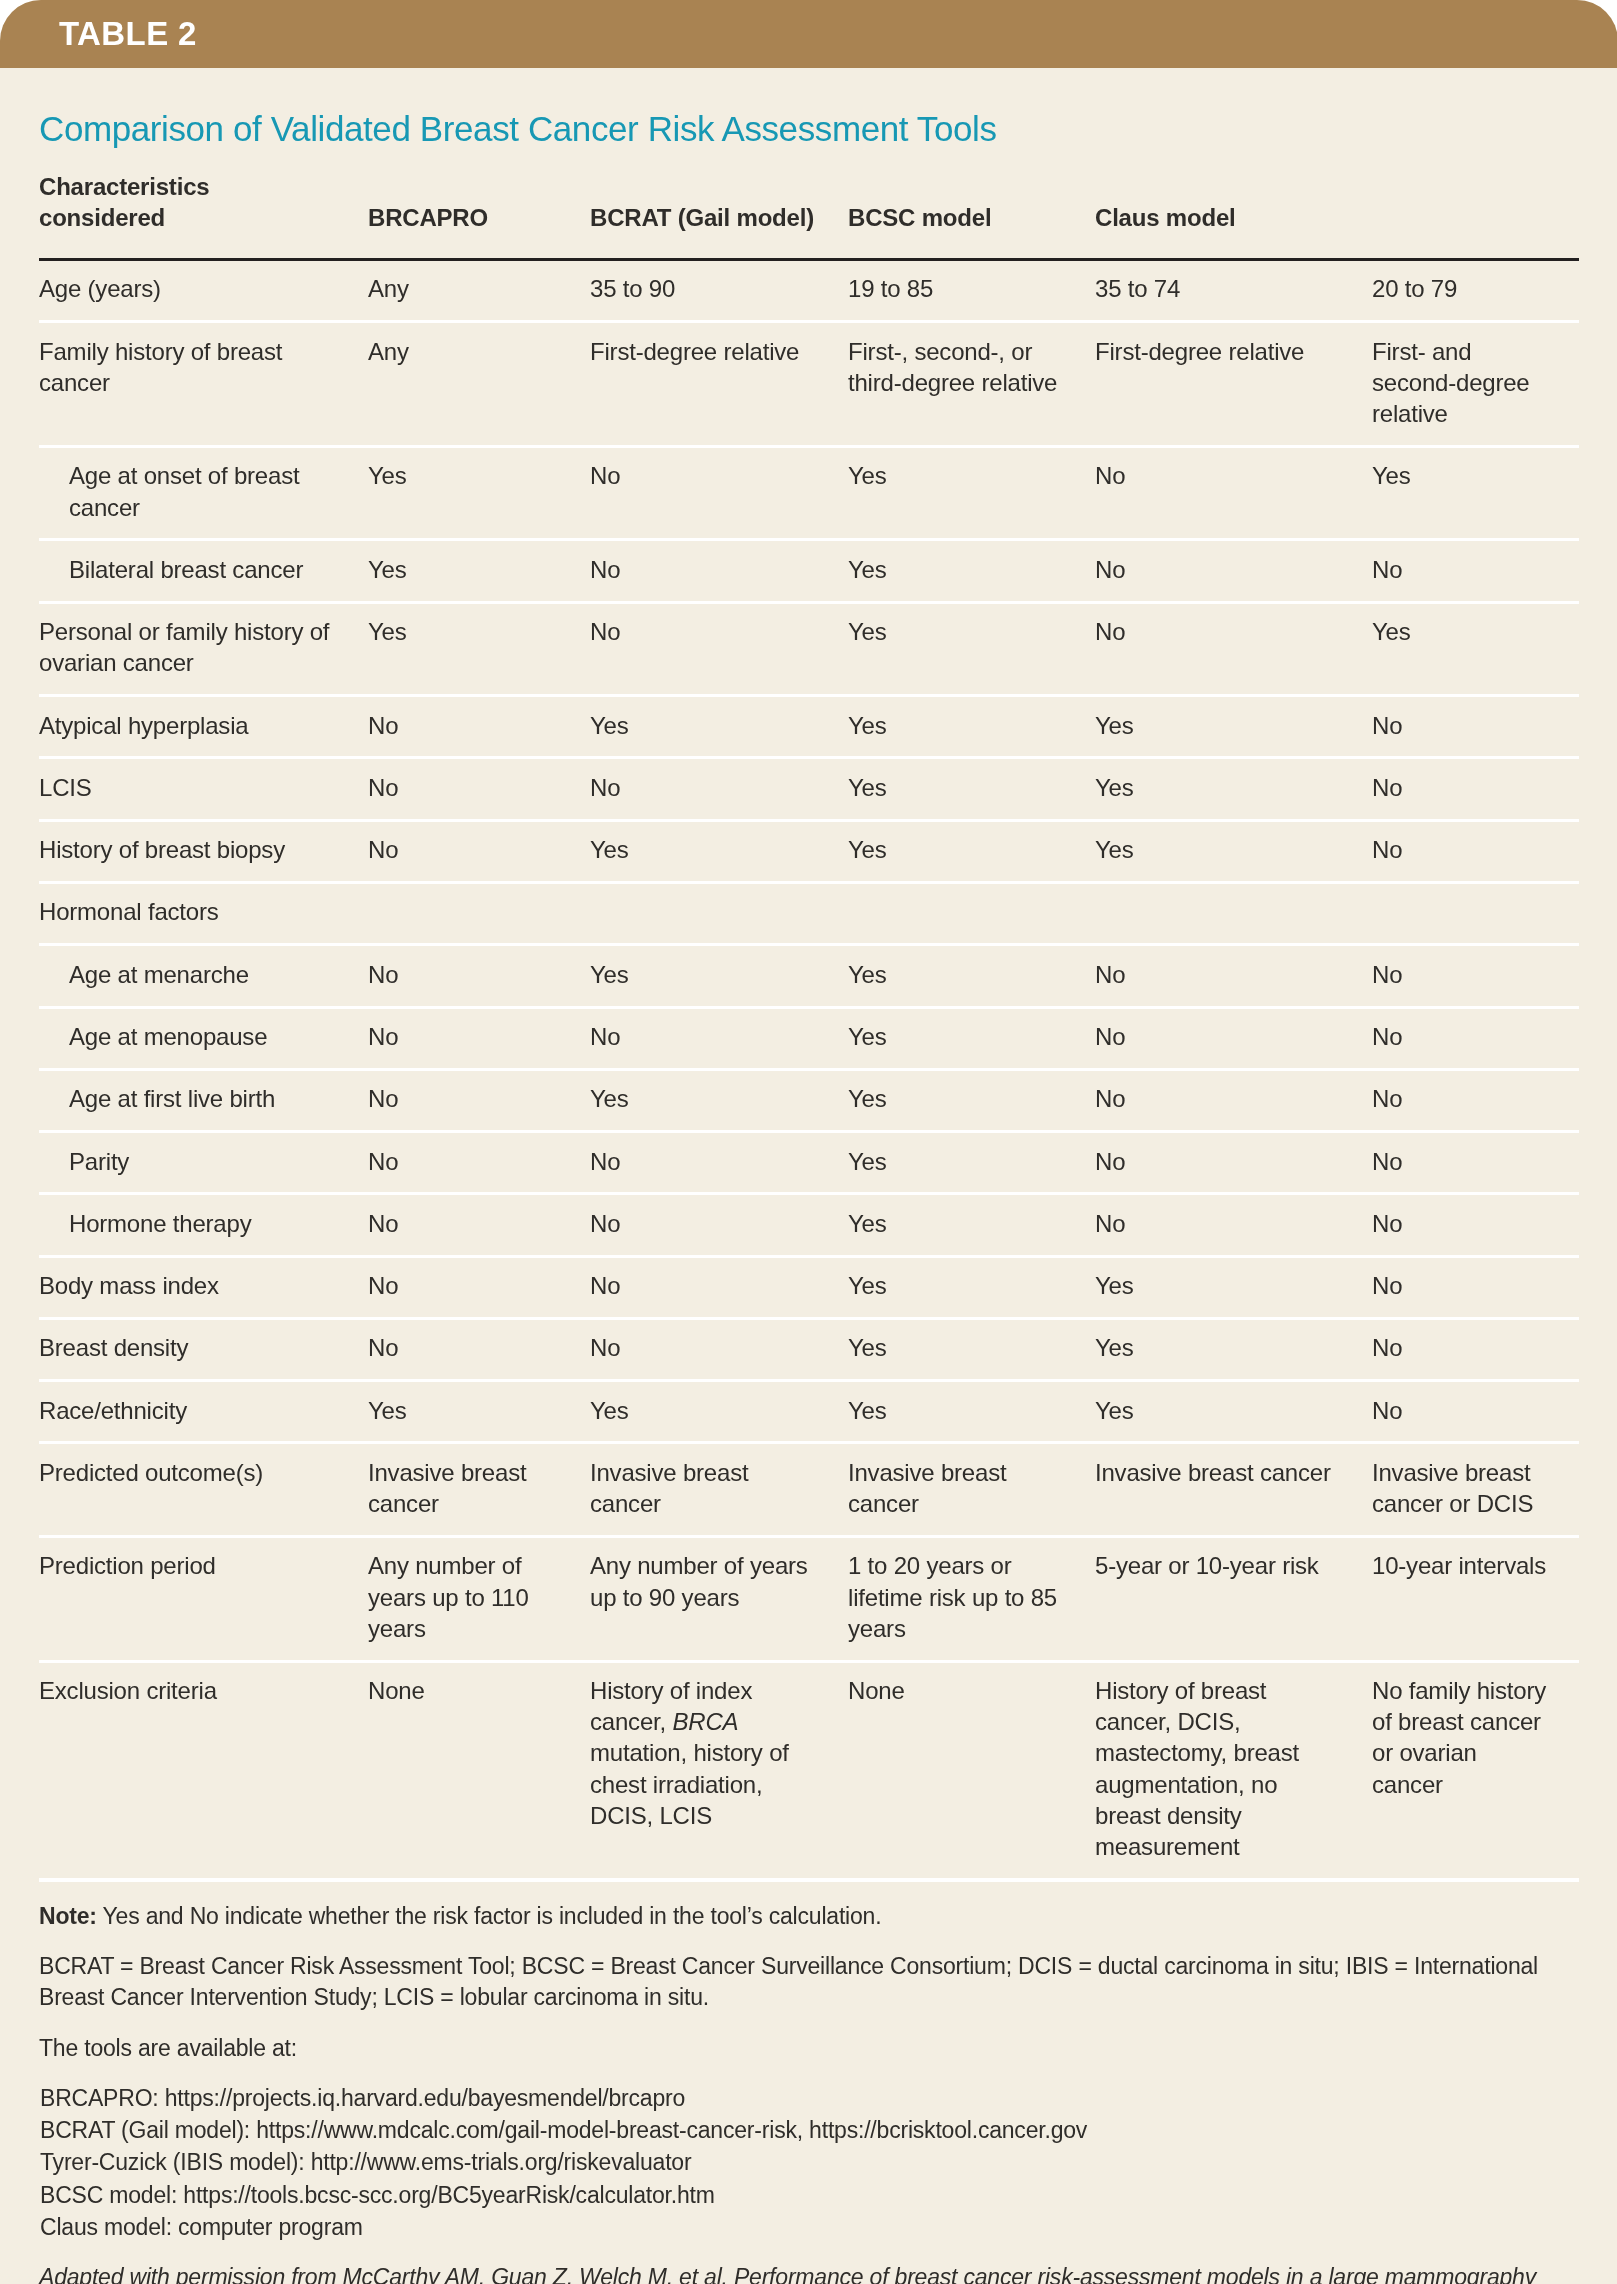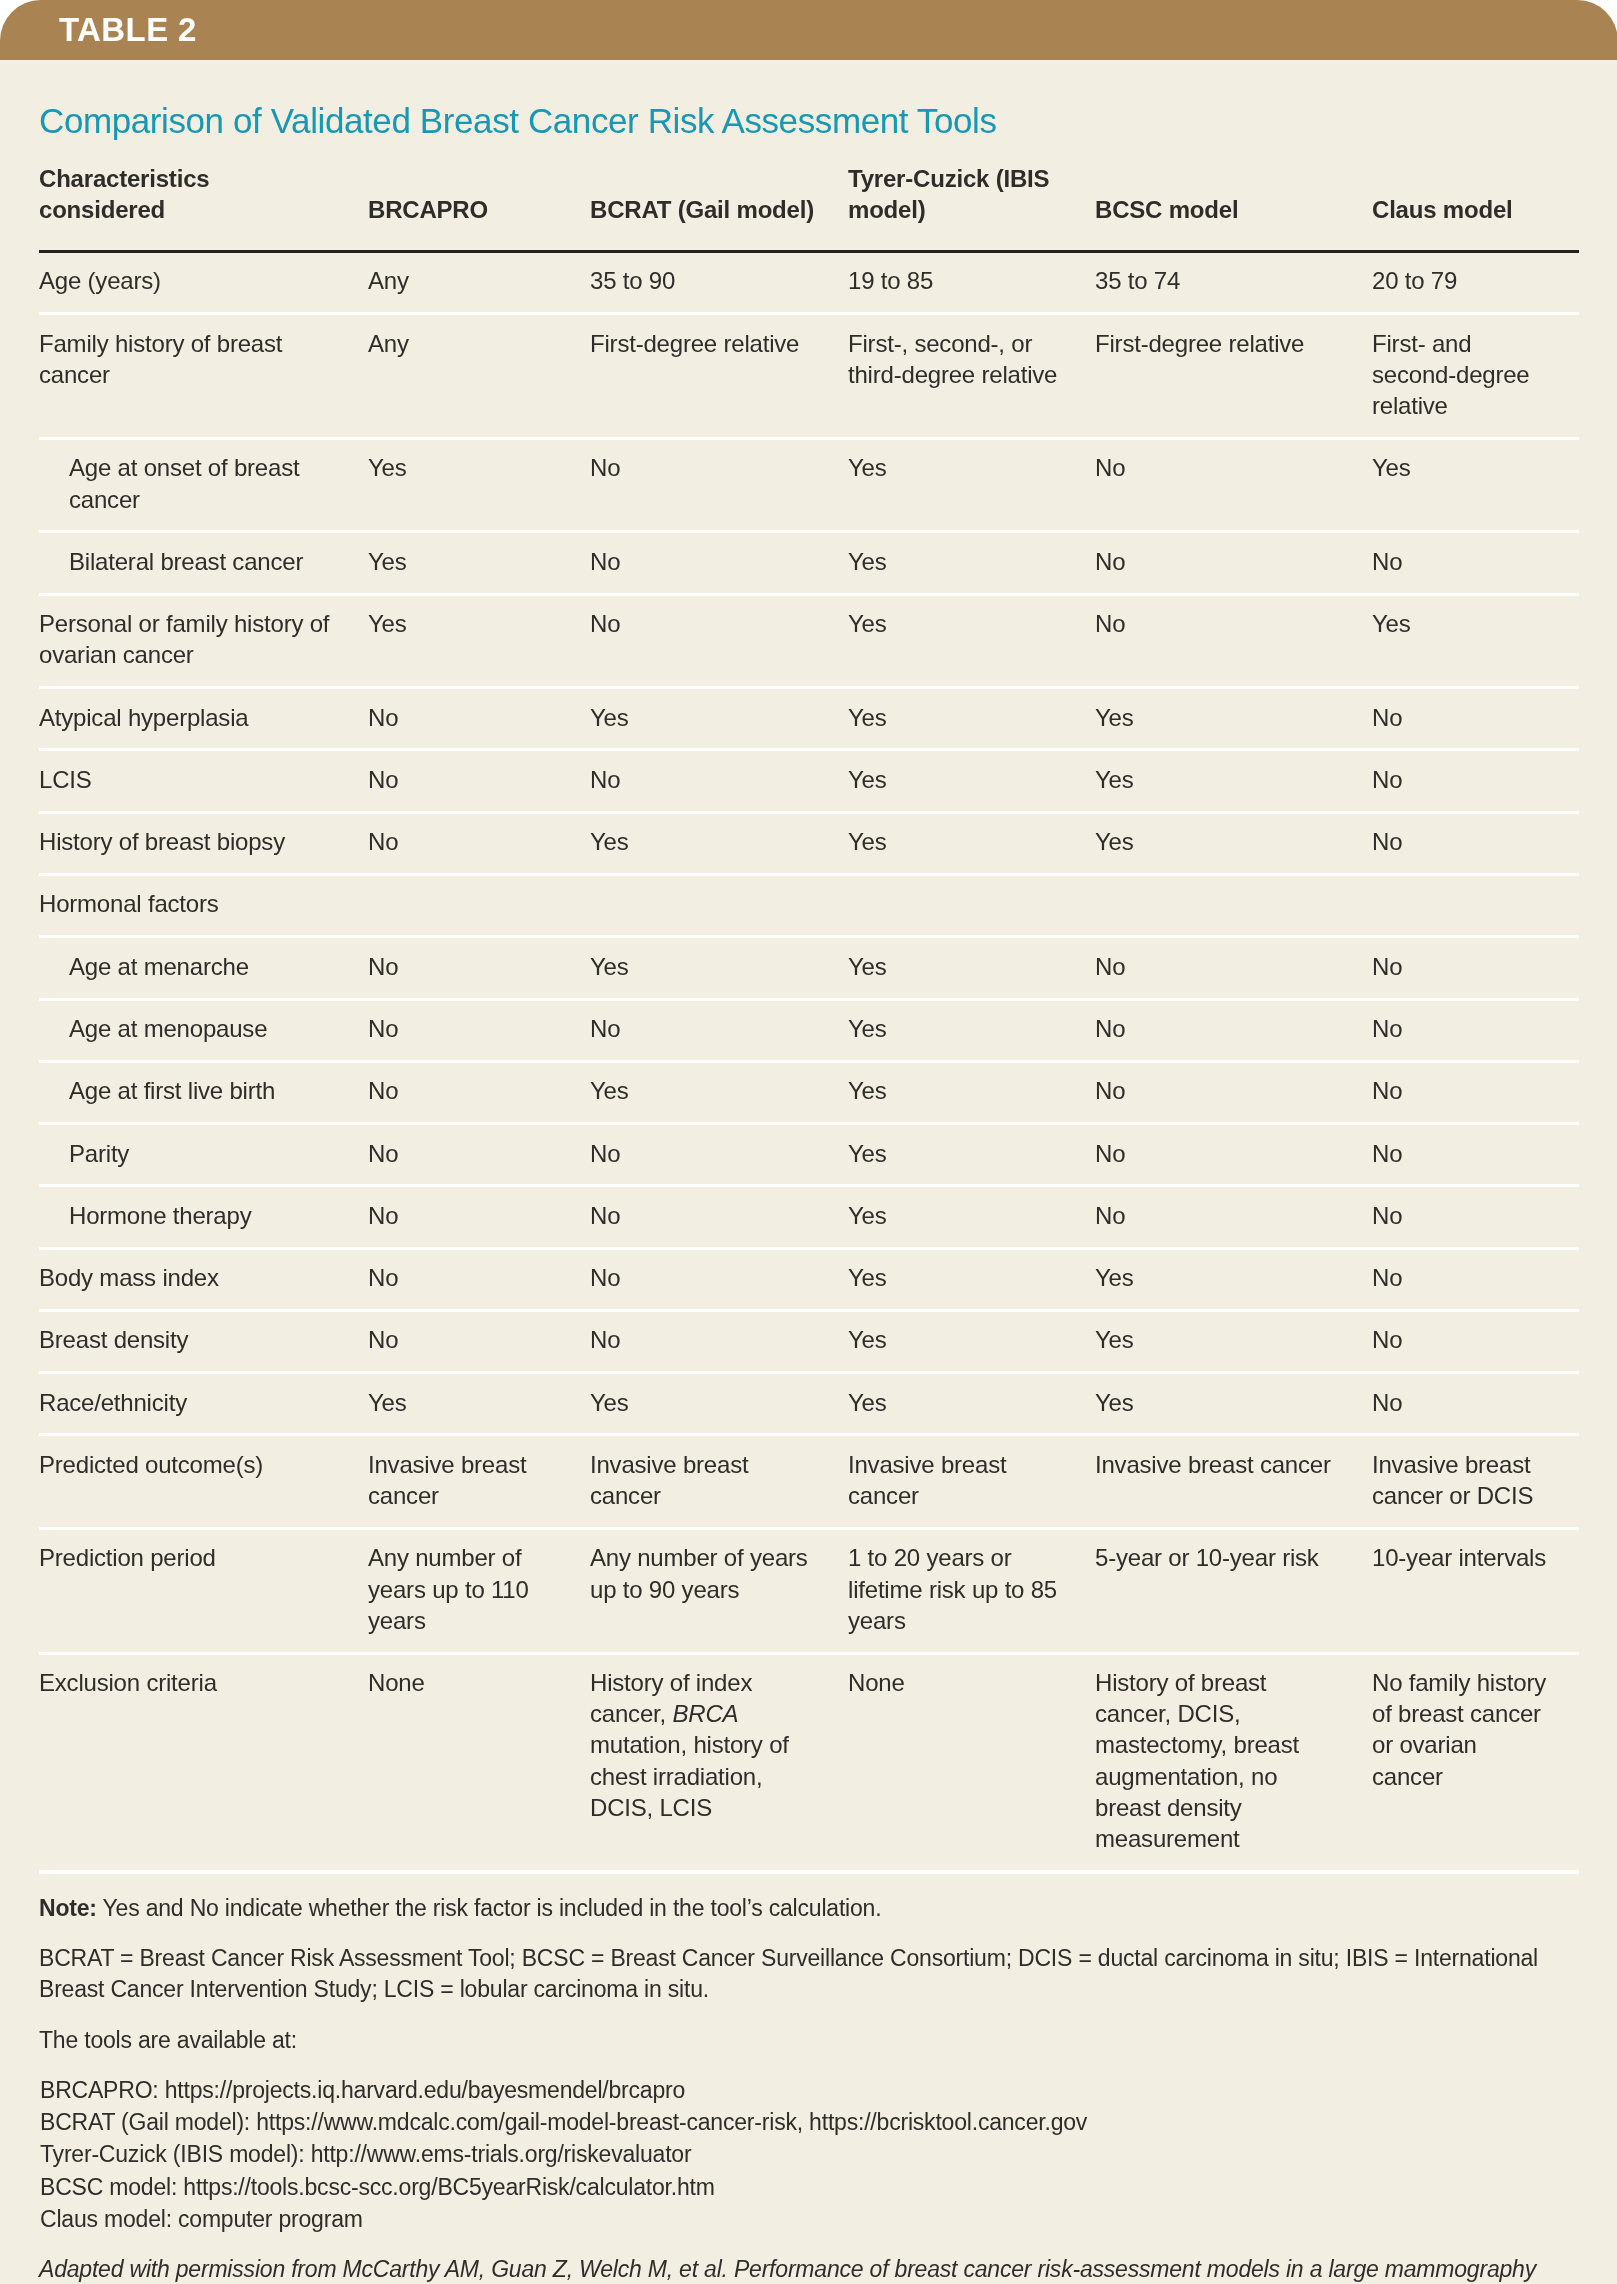--- a/index.html
+++ b/index.html
@@ -1,20 +1,20 @@
 <!DOCTYPE html>
 <html style="font-size:12.5px"><head>
 <meta charset="utf-8">
 <style>
   html,body{margin:0;padding:0;background:#ffffff;}
   body{width:1618px;font-family:"Liberation Sans","DejaVu Sans",sans-serif;color:#2f2d2a;
        -webkit-font-smoothing:antialiased;}
   .card{width:1618px;min-height:2272px;background:#f3eee2;border-radius:41px 41px 50px 50px;
         box-sizing:border-box;overflow:hidden;}
-  .bar{background:#a98352;height:60px;display:flex;align-items:center;padding:0 59px;}
+  .bar{background:#a98352;height:68px;display:flex;align-items:center;padding:0 59px;}
   .bar-label{color:#ffffff;font-size:33px;font-weight:bold;letter-spacing:0.4px;}
   .content{padding:20.3px 39px 0 39px;}
   .title{color:#1798b4;font-size:35px;font-weight:normal;letter-spacing:-0.4px;margin:20.3px 0 22px 0;}
   :root{--cols:329px 222px 258px 247px 277px 207px;}
   .thead{display:grid;grid-template-columns:var(--cols);align-items:end;
          font-weight:bold;font-size:24px;line-height:1.32;letter-spacing:-0.2px;
          padding-bottom:24px;border-bottom:3.9px solid #232020;}
   .thead .th{padding-right:26.6px;}
   .tbody{display:block;}
   .tr{display:grid;grid-template-columns:var(--cols);font-size:24px;line-height:1.3;
@@ -37,21 +37,20 @@
 <div class="card">
   <div class="bar">
     <span class="bar-label">TABLE 2</span>
   </div>
   <div class="content">
     <div class="title">Comparison of Validated Breast Cancer Risk Assessment Tools</div>
     <div class="thead" id="cols">
         <div class="th">Characteristics considered</div>
         <div class="th">BRCAPRO</div>
         <div class="th">BCRAT (Gail model)</div>
-        <div class="th">Tyrer-Cuzick (IBIS model)</div>
         <div class="th">BCSC model</div>
         <div class="th">Claus model</div>
       </div>
     <div class="tbody" id="rows">
         <div class="tr">
           <div class="td label">Age (years)</div>
           <div class="td"><span>Any</span></div>
           <div class="td"><span>35 to 90</span></div>
           <div class="td"><span>19 to 85</span></div>
           <div class="td"><span>35 to 74</span></div>

